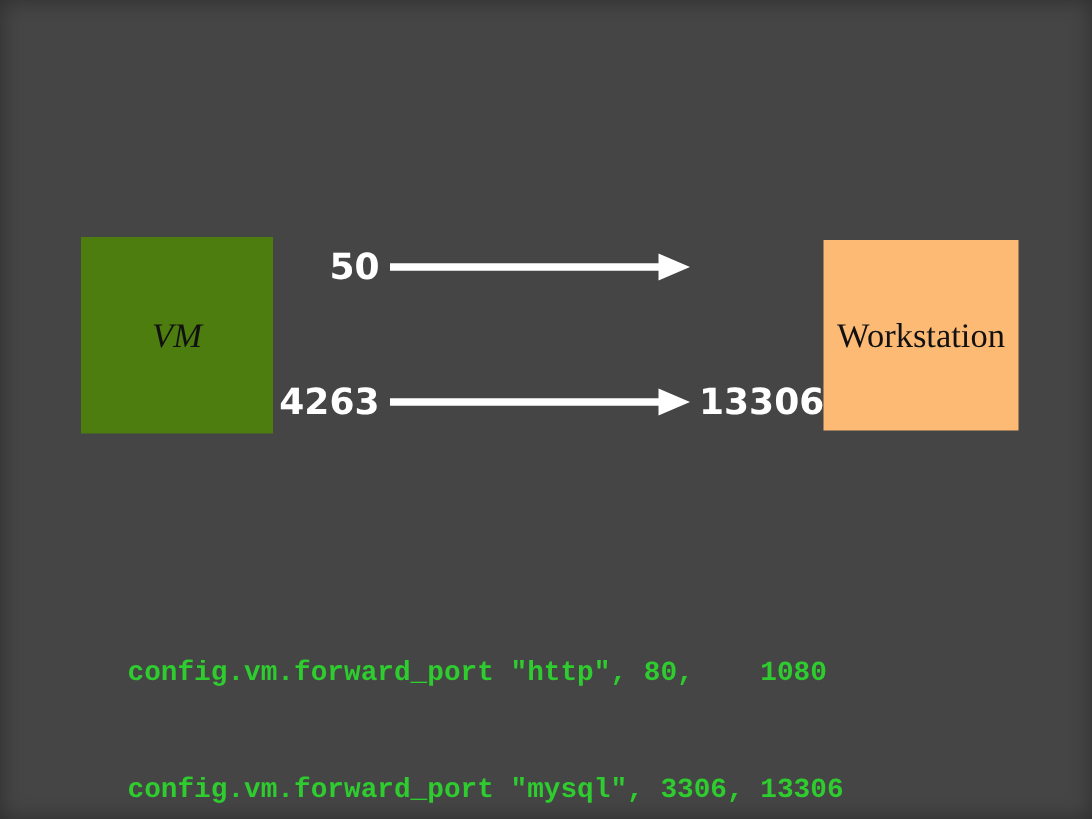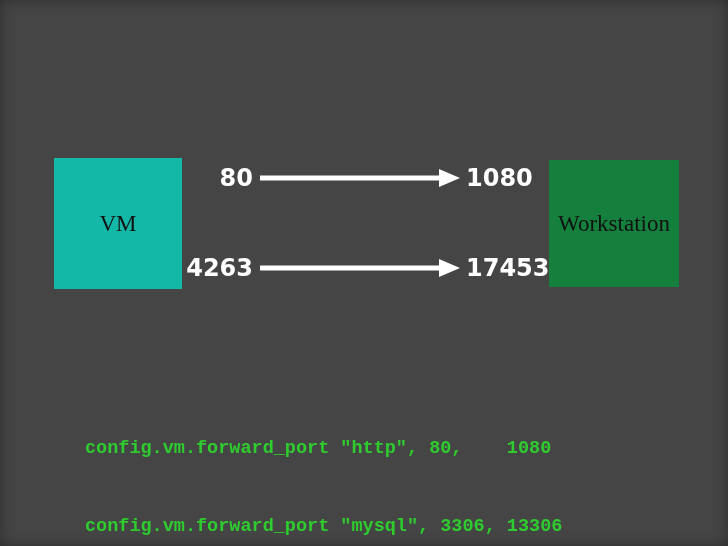--- a/index.html
+++ b/index.html
@@ -89,40 +89,39 @@
     line-height: 26px;
     white-space: pre;
   }
 </style>
 </head>
 <body>
 
 <div class="slide" style="background-color: rgb(69, 69, 69);">
 
 
-  <div class="node-box vm-box" style="background-color: #14b8a6;">
+  <div class="node-box vm-box" style="background-color: #4d7c0f; font-style: italic;">
     <span style="color: rgb(17, 17, 17);">VM</span>
   </div>
 
-  <div class="node-box workstation-box" style="background-color: #15803d; justify-content: center;">
+  <div class="node-box workstation-box" style="background-color: #fdba74; justify-content: center;">
     <span style="color: rgb(17, 17, 17);">Workstation</span>
   </div>
 
-  <div class="port-from row1-label">80</div>
+  <div class="port-from row1-label">50</div>
   <svg class="arrow-svg row1-arrow" viewBox="0 0 202 22">
     <line x1="1" y1="11" x2="182" y2="11" stroke-width="5" stroke="#ffffff"></line>
     <polygon points="180,2 201,11 180,20" fill="#ffffff"></polygon>
   </svg>
-  <div class="port-to row1-label">1080</div>
 
   <div class="port-from row2-label">4263</div>
   <svg class="arrow-svg row2-arrow" viewBox="0 0 202 22">
     <line x1="1" y1="11" x2="182" y2="11" stroke-width="5" stroke="#ffffff"></line>
     <polygon points="180,2 201,11 180,20" fill="#ffffff"></polygon>
   </svg>
-  <div class="port-to row2-label">17453</div>
+  <div class="port-to row2-label">13306</div>
 
   <div class="code-block" style="color: rgb(46, 204, 46);">
     <div>config.vm.forward_port "http", 80,    1080</div>
     <div>config.vm.forward_port "mysql", 3306, 13306</div>
   </div>
 
 </div>
 
 </body></html>

